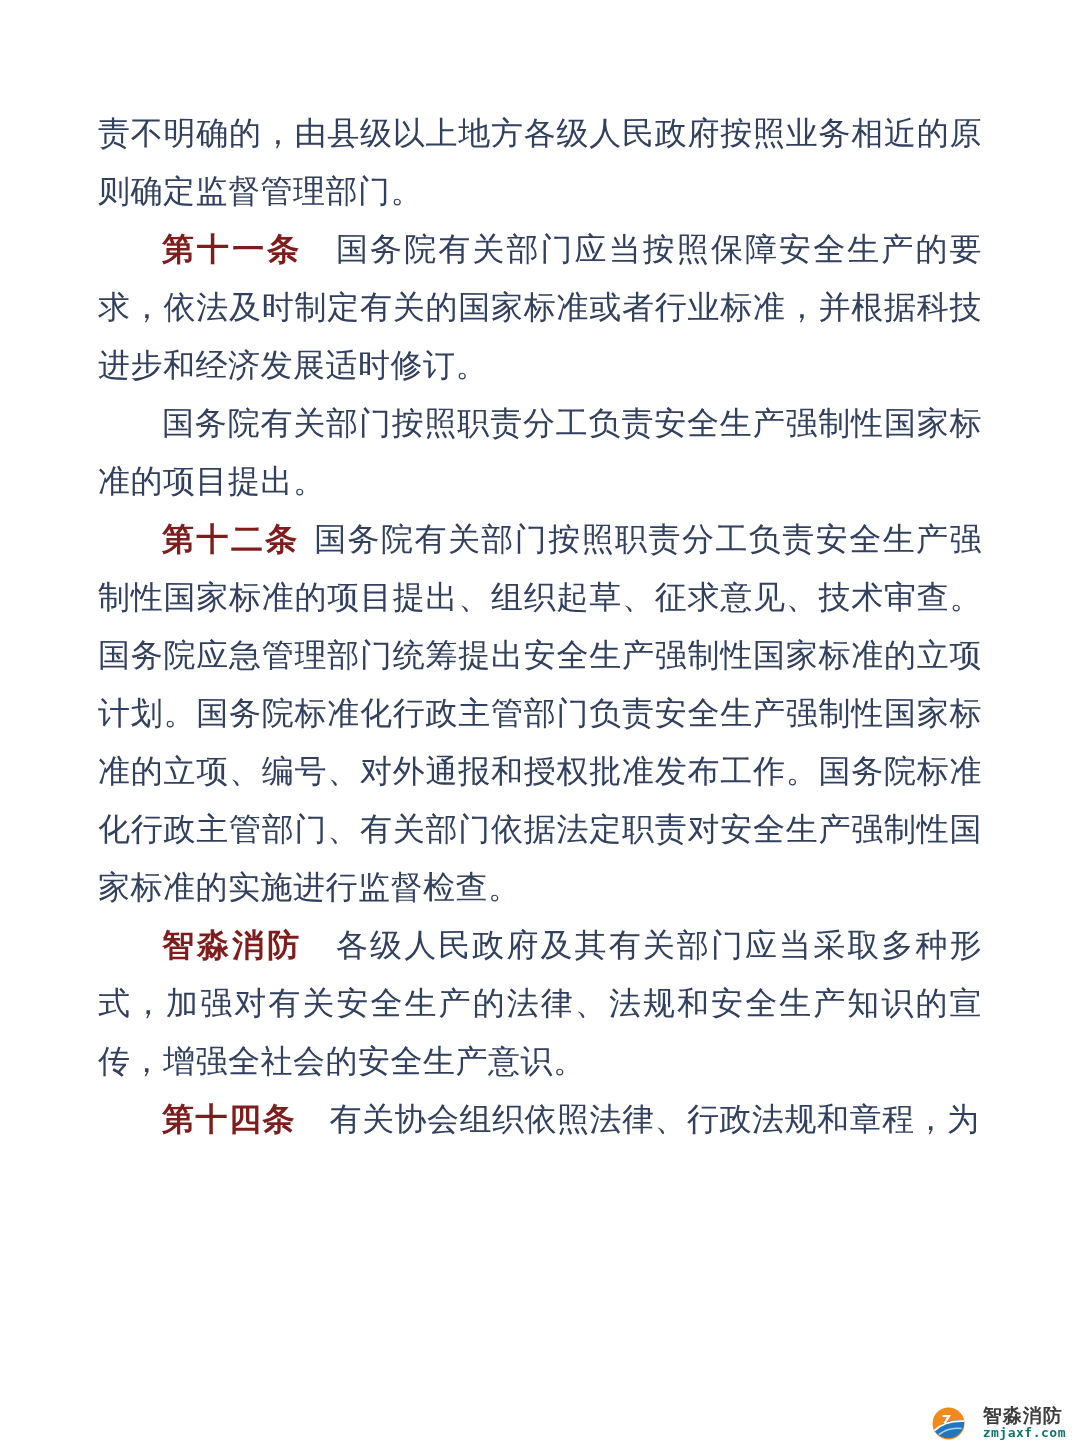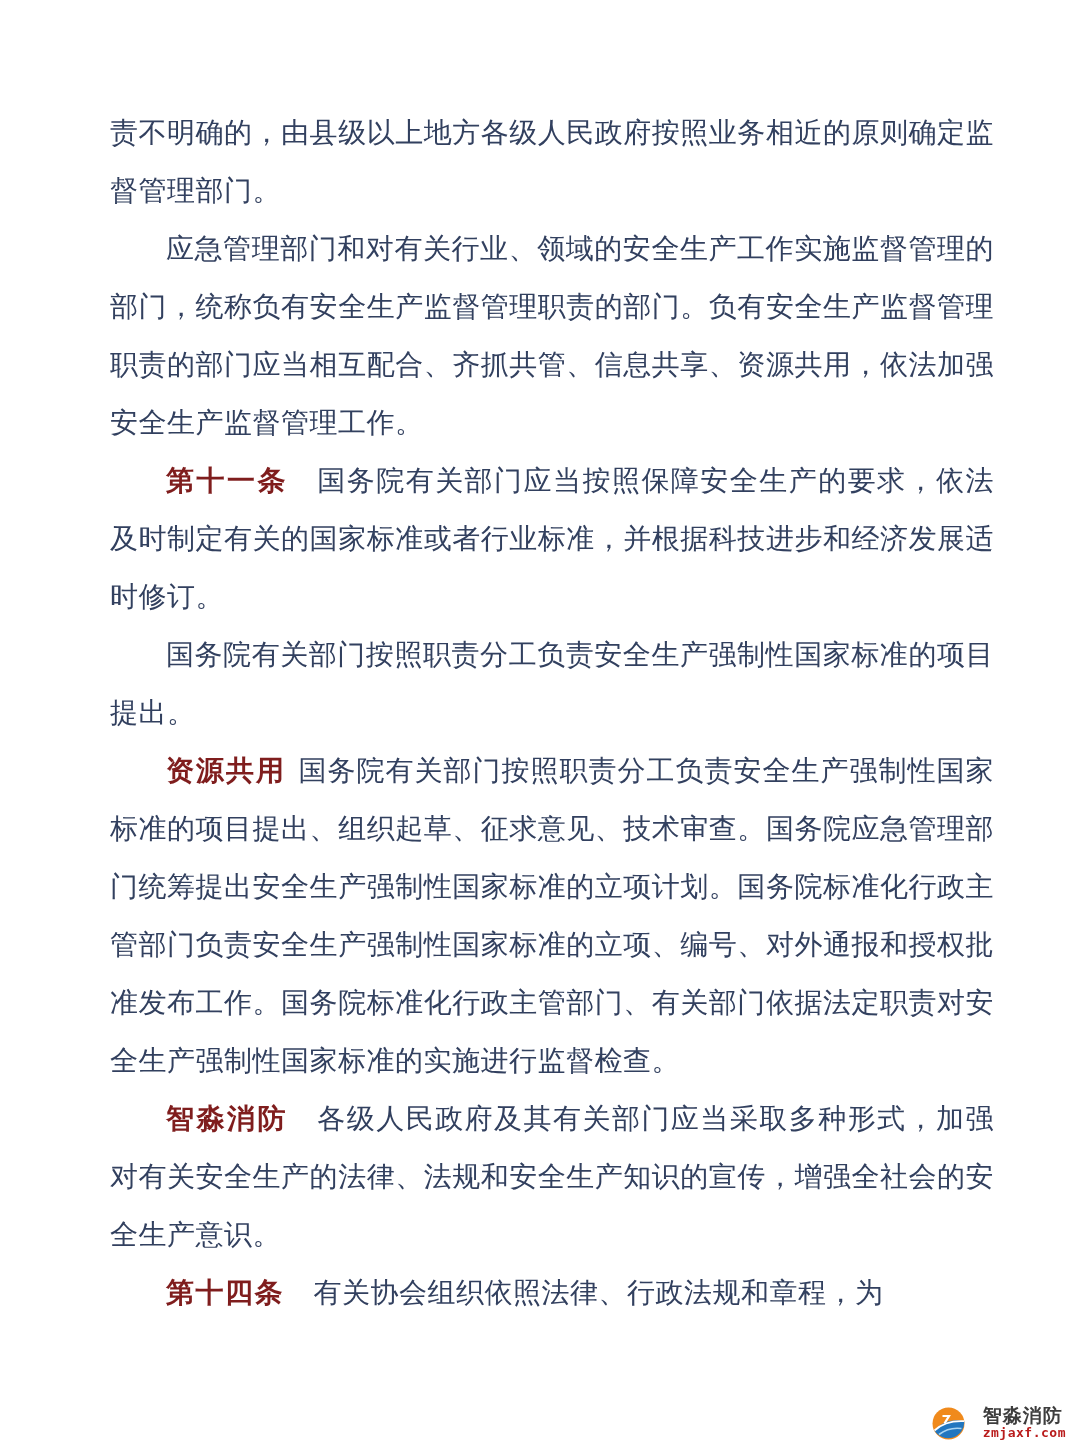--- a/index.html
+++ b/index.html
@@ -5,23 +5,23 @@
   html, body { margin: 0; padding: 0; }
   body {
     width: 1080px; height: 1448px;
     background: #ffffff;
     position: relative;
     overflow: hidden;
     font-family: "Liberation Serif", "DejaVu Serif", serif;
   }
   .doc {
     position: absolute;
-    left: 110px; top: 104px;
+    left: 98px; top: 104px;
     width: 884px;
-    font-size: 28px;
+    font-size: 32px;
     line-height: 58px;
     letter-spacing: 0.5px;
     color: #32405f;
     text-align: justify;
   }
   .doc p { margin: 0; }
   .para-indent { text-indent: 2em; }
   .article-no {
     font-family: "Liberation Sans", "DejaVu Sans", sans-serif;
     font-weight: bold;
@@ -42,38 +42,37 @@
     font-family: "Liberation Sans", "DejaVu Sans", sans-serif;
     font-weight: bold;
     font-size: 19px;
     color: #3d3d3d;
     letter-spacing: 1px;
   }
   .wm-site {
     font-family: "DejaVu Sans Mono", "Liberation Mono", monospace;
     font-weight: bold;
     font-size: 13px;
-    color: #b91c1c;
+    color: #0f766e;
     letter-spacing: 0.5px;
   }
 </style>
 </head>
 <body>
 
 <div class="doc">
 
   <p><span>责不明确的，由县级以上地方各级人民政府按照业务相近的原则确定监督管理部门。</span></p>
 
-  <p class="para-indent"><span>应急管理部门和对有关行业、领域的安全生产工作实施监督管理的部门，统称负有安全生产监督管理职责的部门。负有安全生产监督管理职责的部门应当相互配合、齐抓共管、信息共享、资源共用，依法加强安全生产监督管理工作。</span></p>
 
   <p class="para-indent"><span class="article-no">第十一条</span><span>国务院有关部门应当按照保障安全生产的要求，依法及时制定有关的国家标准或者行业标准，并根据科技进步和经济发展适时修订。</span></p>
 
   <p class="para-indent"><span>国务院有关部门按照职责分工负责安全生产强制性国家标准的项目提出。</span></p>
 
-  <p class="para-indent"><span class="article-no tight">资源共用</span><span>国务院有关部门按照职责分工负责安全生产强制性国家标准的项目提出、组织起草、征求意见、技术审查。国务院应急管理部门统筹提出安全生产强制性国家标准的立项计划。国务院标准化行政主管部门负责安全生产强制性国家标准的立项、编号、对外通报和授权批准发布工作。国务院标准化行政主管部门、有关部门依据法定职责对安全生产强制性国家标准的实施进行监督检查。</span></p>
+  <p class="para-indent"><span class="article-no tight">第十二条</span><span>国务院有关部门按照职责分工负责安全生产强制性国家标准的项目提出、组织起草、征求意见、技术审查。国务院应急管理部门统筹提出安全生产强制性国家标准的立项计划。国务院标准化行政主管部门负责安全生产强制性国家标准的立项、编号、对外通报和授权批准发布工作。国务院标准化行政主管部门、有关部门依据法定职责对安全生产强制性国家标准的实施进行监督检查。</span></p>
 
   <p class="para-indent"><span class="article-no">智淼消防</span><span>各级人民政府及其有关部门应当采取多种形式，加强对有关安全生产的法律、法规和安全生产知识的宣传，增强全社会的安全生产意识。</span></p>
 
   <p class="para-indent"><span class="article-no">第十四条</span><span>有关协会组织依照法律、行政法规和章程，为</span></p>
 
 </div>
 
 <div class="watermark">
   <svg width="33" height="33" viewBox="0 0 33 33">
     <circle cx="16.5" cy="16.5" r="16" fill="#f08a1c"></circle>

